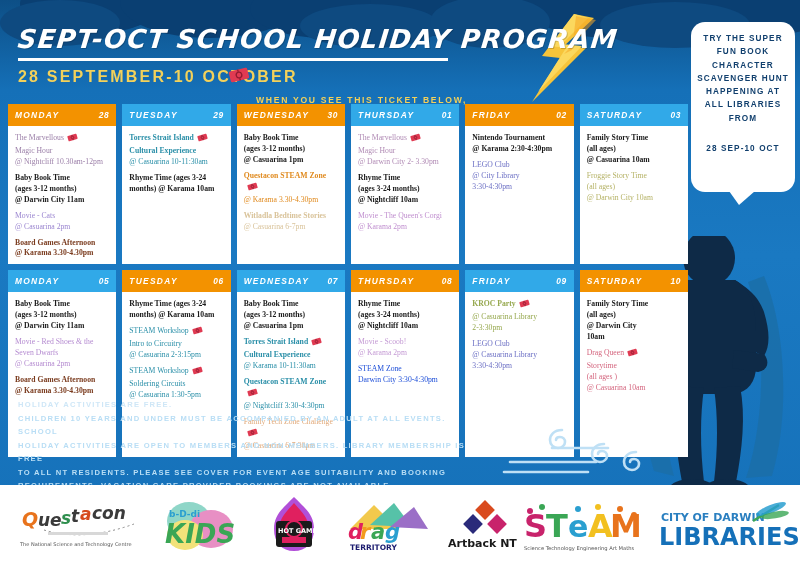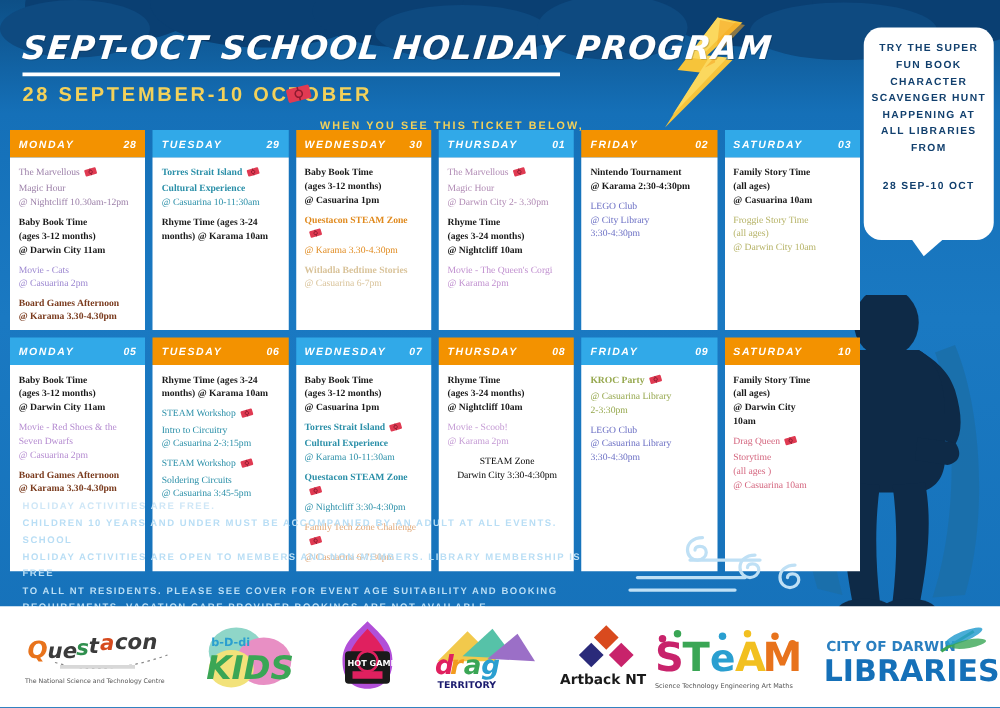--- a/index.html
+++ b/index.html
@@ -376,21 +376,21 @@
             <div class="event" style="color: rgb(42, 143, 168);">
               <span class="ln">STEAM Workshop<span class="tkt"><svg width="11" height="9" viewBox="0 0 28 22">
                     <g transform="rotate(-16 14 11)">
                       <rect x="2" y="4" width="24" height="14" rx="2" fill="#e03a52"></rect>
                       <circle cx="14" cy="11" r="3.4" fill="none" stroke="#8e1b30" stroke-width="1.8"></circle>
                       <rect x="13.2" y="4" width="1.8" height="3" fill="#8e1b30"></rect>
                       <rect x="13.2" y="15" width="1.8" height="3" fill="#8e1b30"></rect>
                     </g>
                   </svg></span></span>
               <span class="ln">Soldering Circuits</span>
-              <span class="ln">@ Casuarina  3:45-5pm</span>
+              <span class="ln">@ Casuarina  1:30-5pm</span>
             </div>
           </div>
         </div>
         <div class="daycol">
           <div class="dayhead blue">
             <span>WEDNESDAY</span>
             <span class="daynum">07</span>
           </div>
           <div class="daybody">
             <div class="event" style="color: rgb(26, 26, 26);">
@@ -442,21 +442,21 @@
           <div class="daybody">
             <div class="event" style="color: rgb(26, 26, 26);">
               <span class="ln b">Rhyme Time</span>
               <span class="ln b">(ages 3-24 months)</span>
               <span class="ln b">@ Nightcliff 10am</span>
             </div>
             <div class="event" style="color: rgb(196, 154, 212);">
               <span class="ln">Movie - Scoob!</span>
               <span class="ln">@ Karama 2pm</span>
             </div>
-            <div class="event" style="color: #000000; text-align: center;">
+            <div class="event" style="color: #1d4ed8;">
               <span class="ln">STEAM Zone</span>
               <span class="ln">Darwin City 3:30-4:30pm</span>
             </div>
           </div>
         </div>
         <div class="daycol">
           <div class="dayhead blue">
             <span>FRIDAY</span>
             <span class="daynum">09</span>
           </div>

